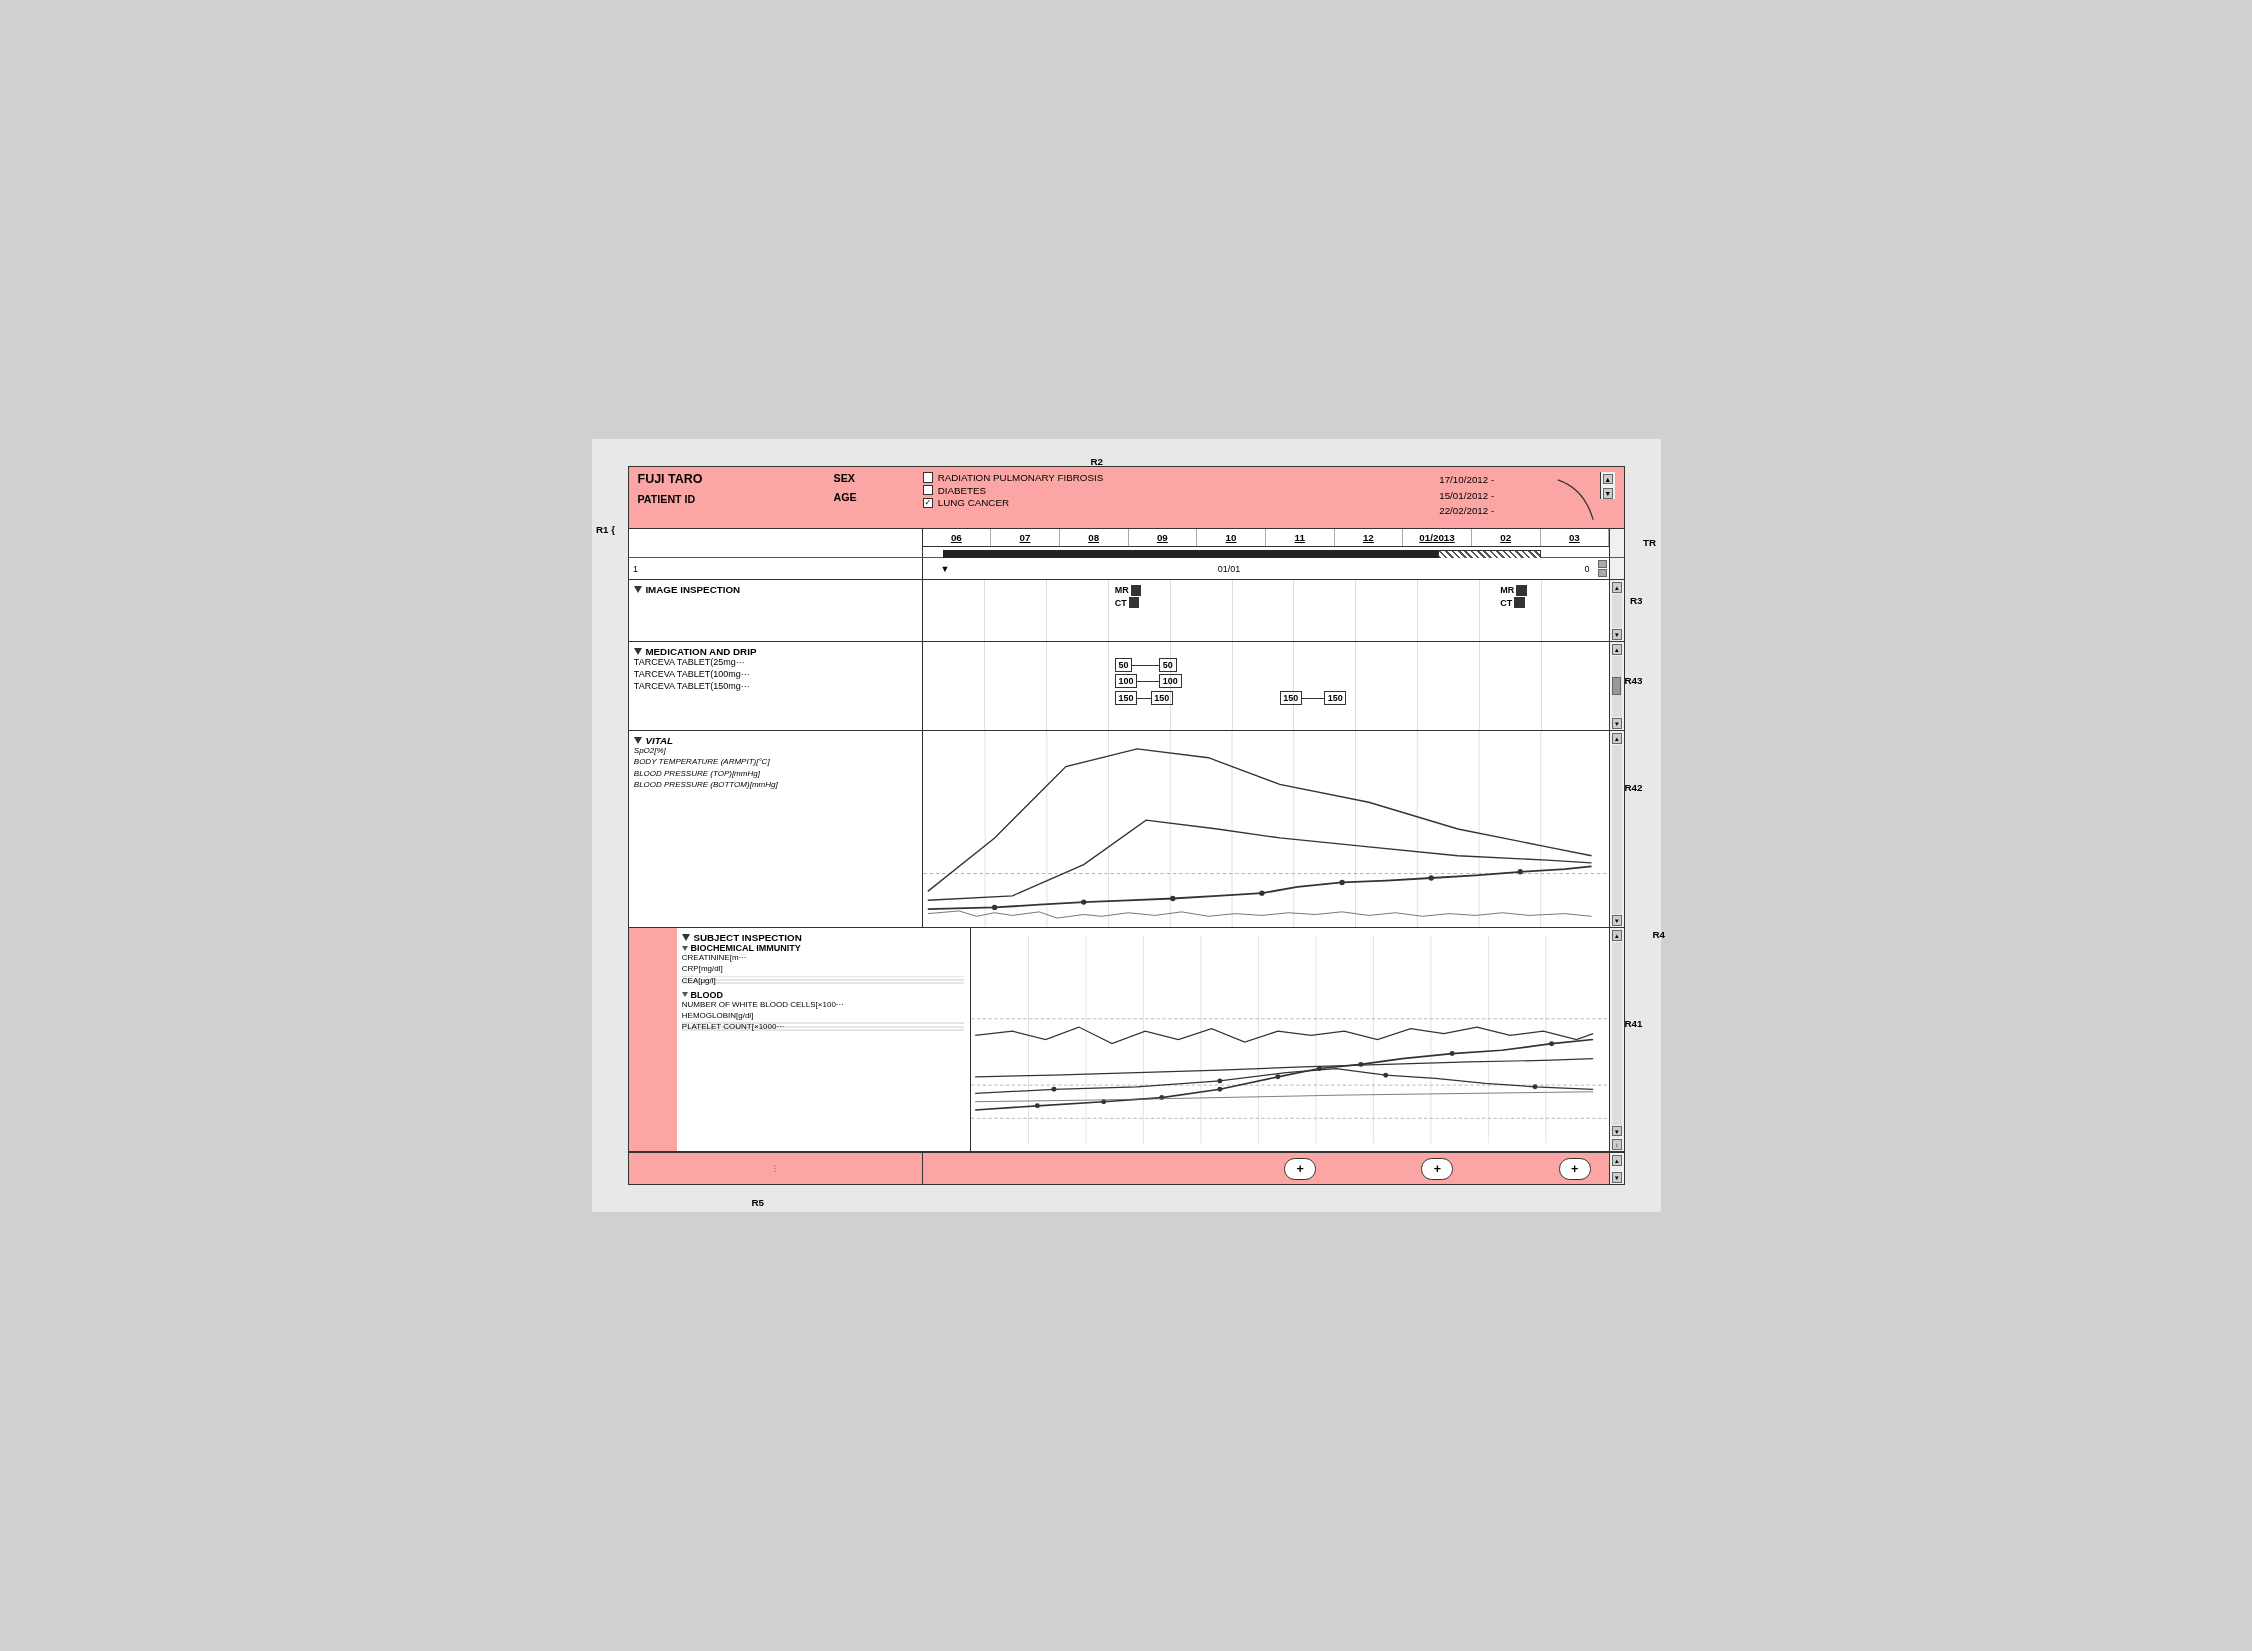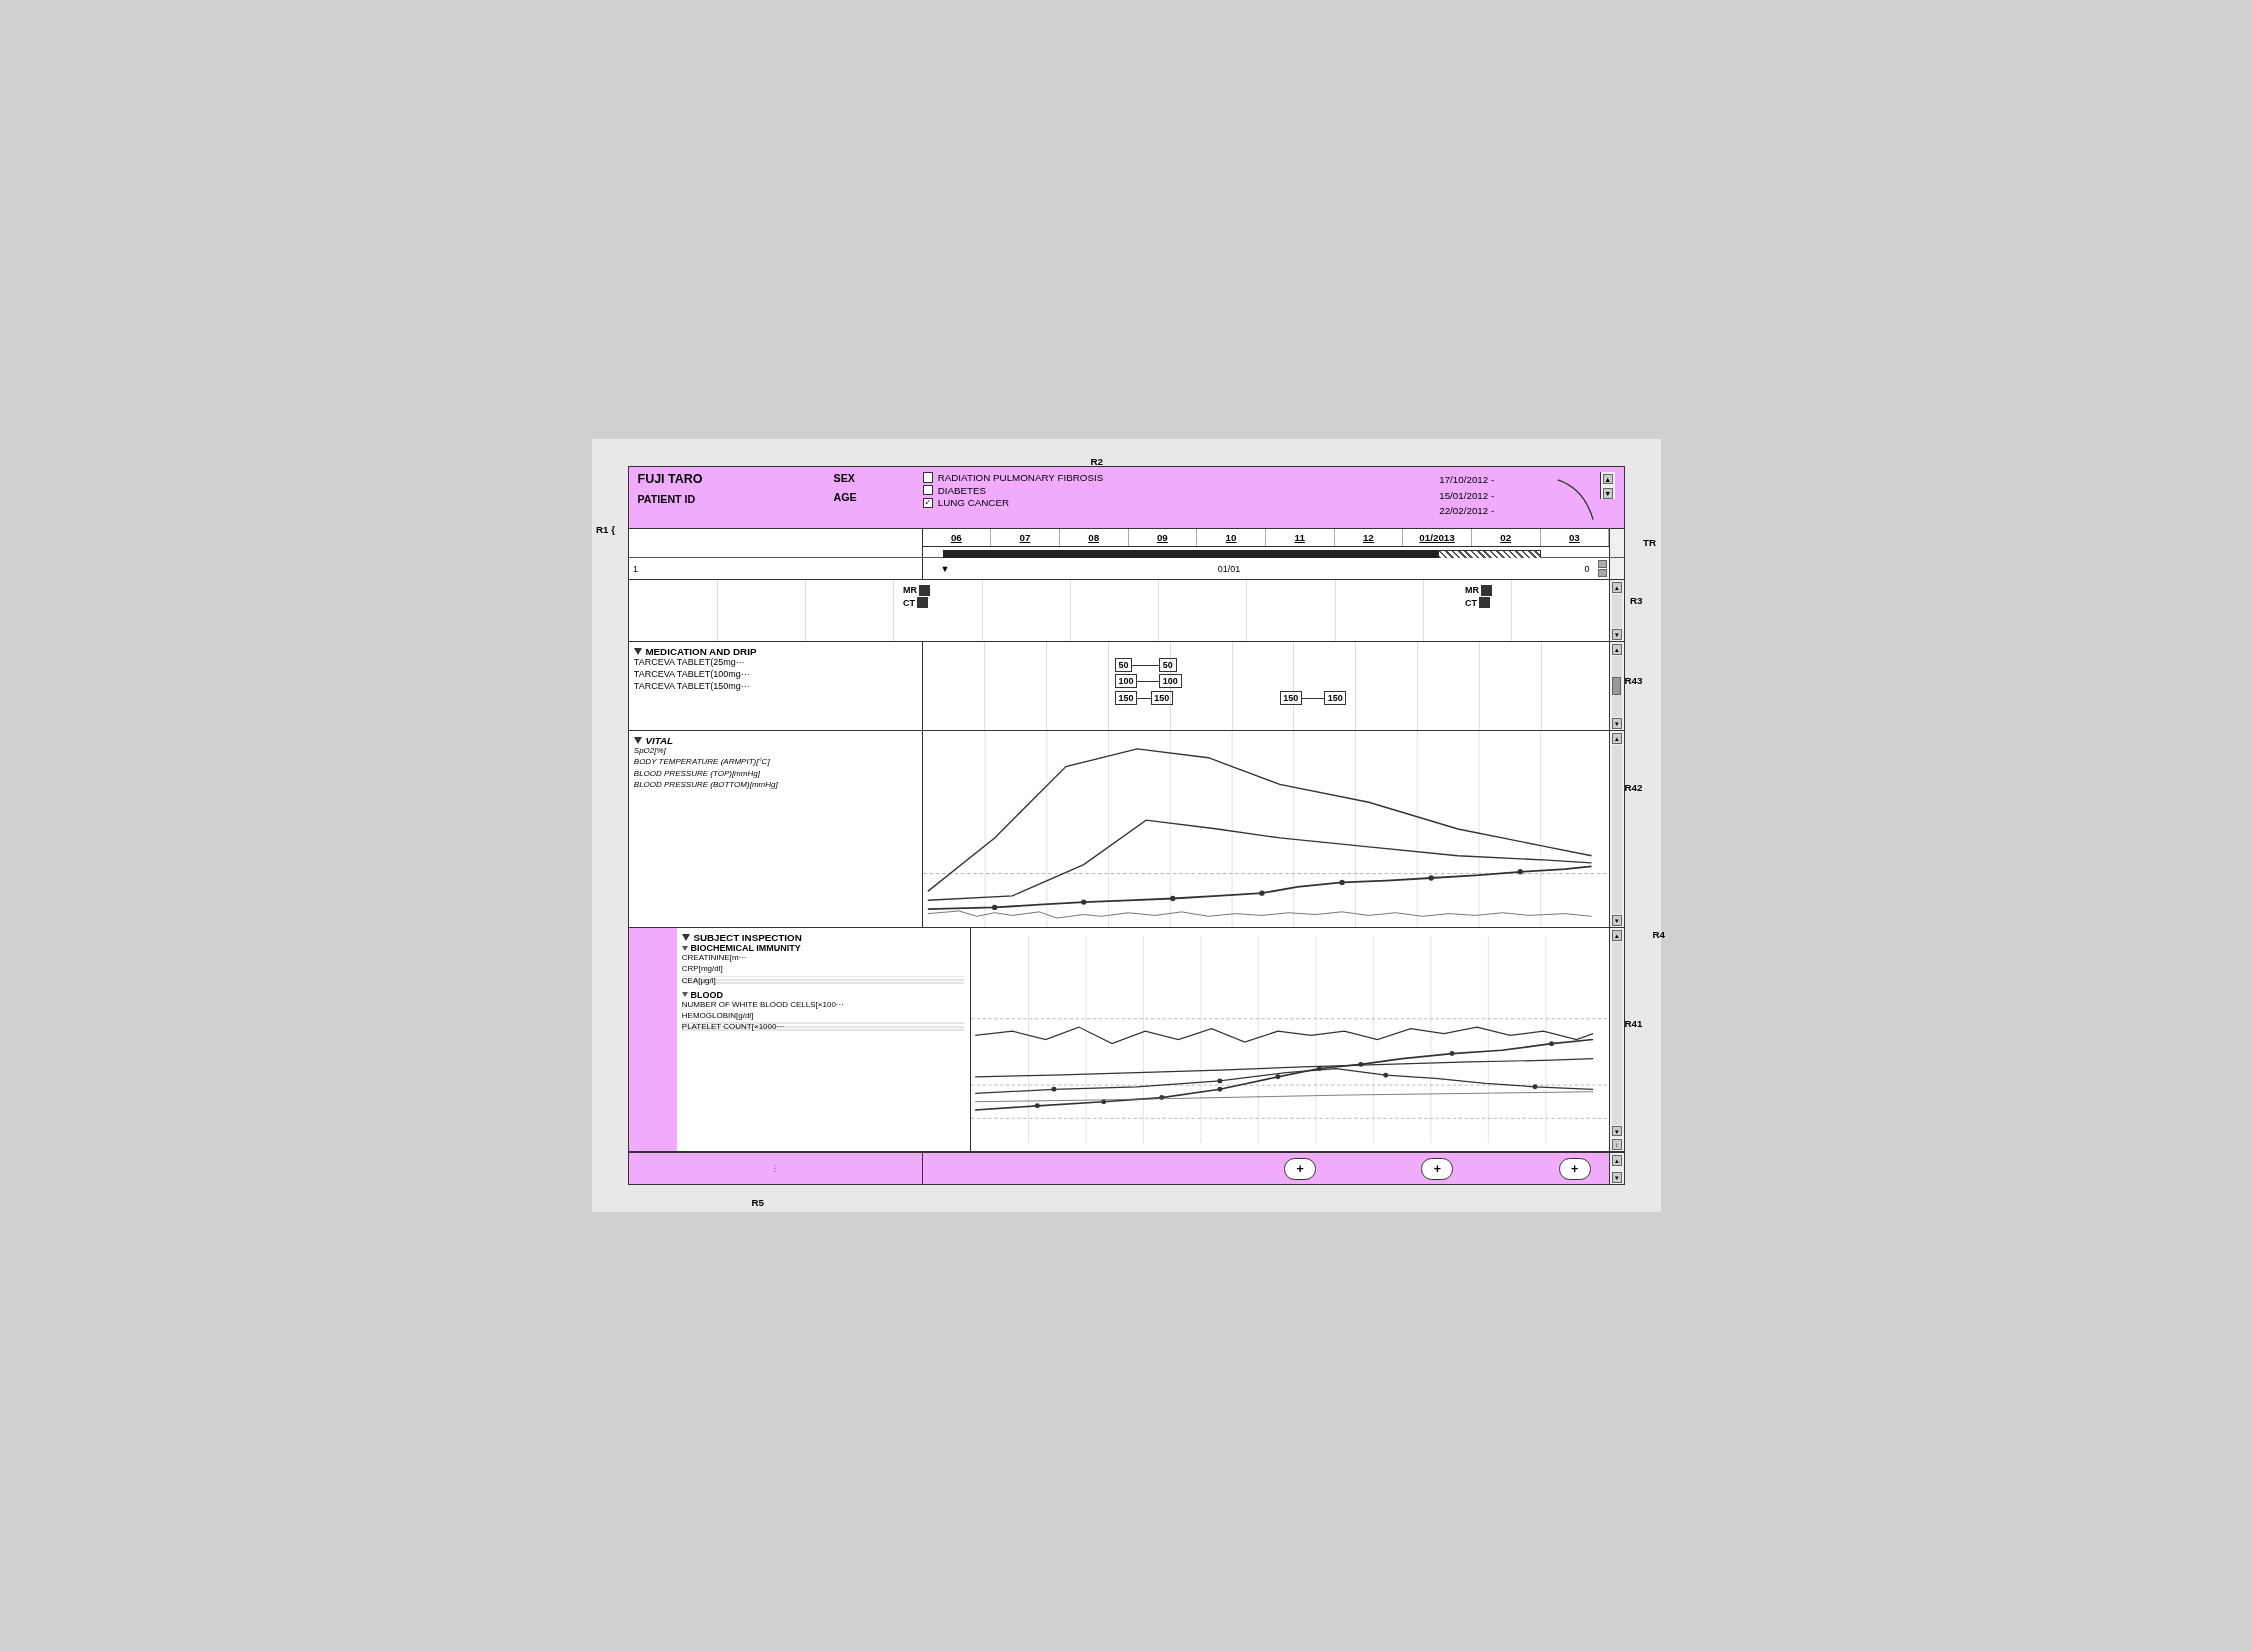--- a/index.html
+++ b/index.html
@@ -28,21 +28,21 @@
     .label-tr { right: 4.5px; top: 98px; }
     .label-r3 { right: 18px; top: 156px; }
     .label-r43 { right: 18px; top: 236px; }
     .label-r42 { right: 18px; top: 343px; }
     .label-r4 { right: -9px; top: 490px; }
     .label-r41 { right: 18px; top: 579px; }
     .label-r5 { bottom: 4.5px; left: 160px; }
 
     .main-panel {
       border: 1.8px solid #333;
-      background: #f0abfc;
+      background: #fca5a5;
       position: relative;
     }
 
     
     .patient-header {
       border-bottom: 0.9px solid #333;
       padding: 5.3px 9px;
       display: flex;
       align-items: flex-start;
       gap: 18px;
@@ -471,20 +471,26 @@
           <div style="position:absolute; right:1.8px; top:1.8px; display:flex; flex-direction:column; gap:0.9px;">
             <div style="width:9px; height:8px; background:#aaa; border:0.9px solid #666;"></div>
             <div style="width:9px; height:8px; background:#aaa; border:0.9px solid #666;"></div>
           </div>
         </div>
         <div class="scrollbar-small"></div>
       </div>
     </div>
 
     <div class="section image-insp-section">
+      <div class="section-left">
+        <div class="section-title">
+          <span class="triangle-down"></span>
+          <span>IMAGE INSPECTION</span>
+        </div>
+      </div>
       <div class="section-content image-insp-content">
 
         <div class="col-grid" style="left:9%;"></div>
         <div class="col-grid" style="left:18%;"></div>
         <div class="col-grid" style="left:27%;"></div>
         <div class="col-grid" style="left:36%;"></div>
         <div class="col-grid" style="left:45%;"></div>
         <div class="col-grid" style="left:54%;"></div>
         <div class="col-grid" style="left:63%;"></div>
         <div class="col-grid" style="left:72%;"></div>

